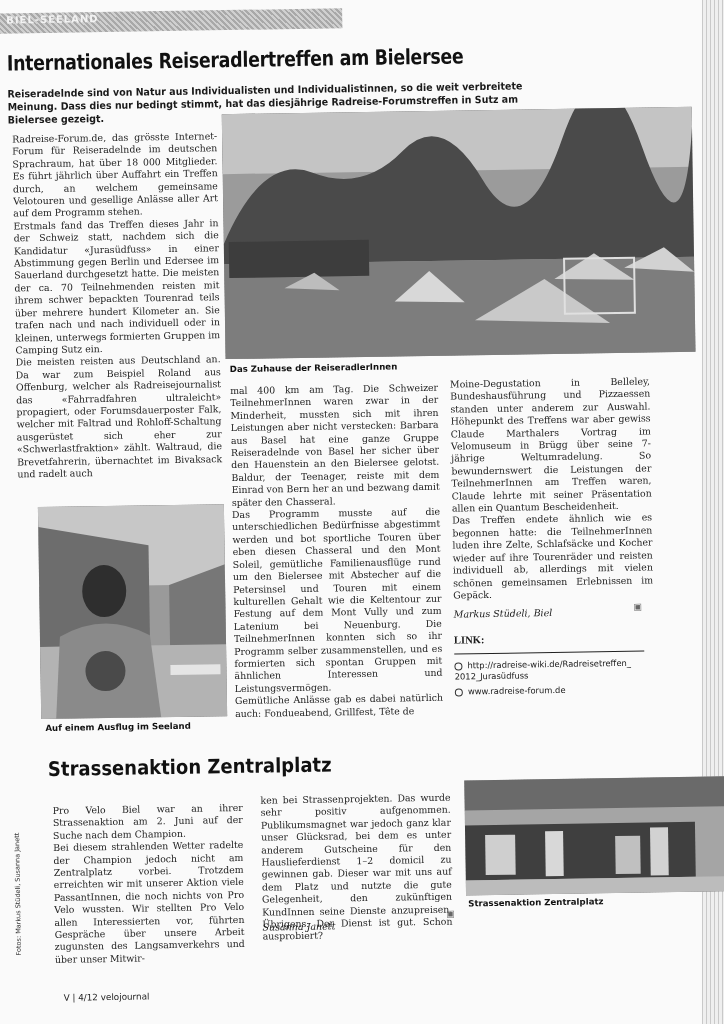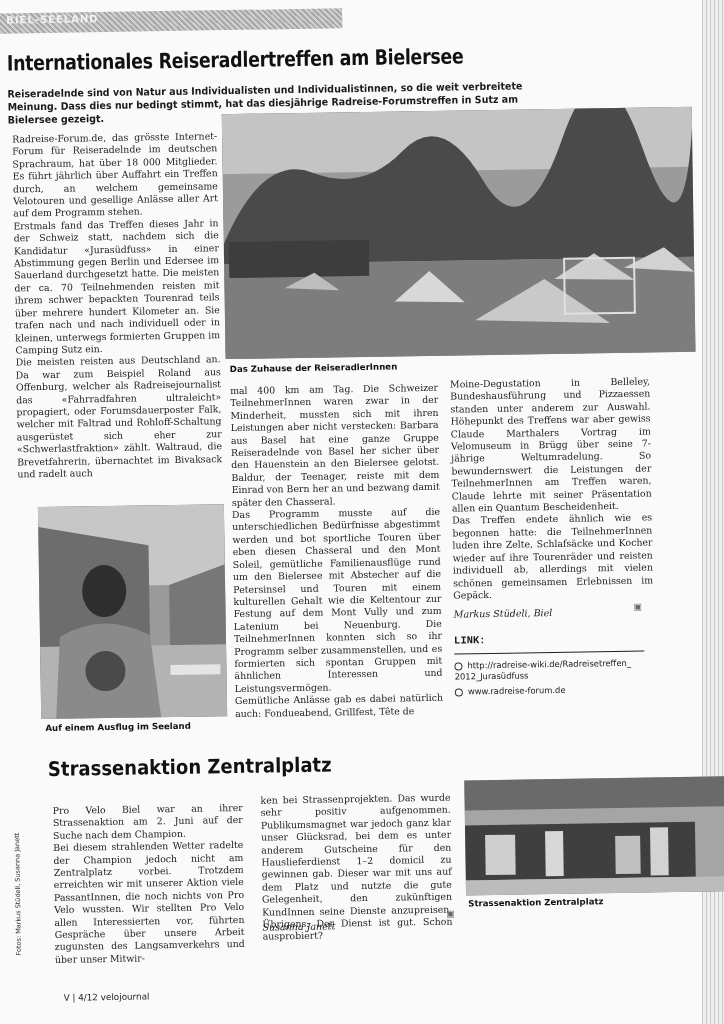--- a/index.html
+++ b/index.html
@@ -35,21 +35,21 @@
   .photo {
     position:absolute;
     background:
       repeating-linear-gradient(0deg, rgba(0,0,0,.08) 0 1px, transparent 1px 3px),
       repeating-linear-gradient(90deg, rgba(0,0,0,.08) 0 1px, transparent 1px 3px);
   }
   .caption {
     position:absolute; font-family:"DejaVu Sans", sans-serif; font-size:8.6px; font-weight:bold; color:#111;
   }
   .byline { position:absolute; font-style:italic; font-size:9.5px; }
-  .link-title { position:absolute; left:452px; top:636px; font-family:Liberation Mono, monospace; font-weight:bold; font-size:10.5px; }
+  .link-title { position:absolute; left:452px; top:636px; font-family:Liberation Serif, serif; font-weight:bold; font-size:10.5px; }
   .link-rule { position:absolute; left:452px; top:655px; width:190px; height:1px; background:#222; }
   .link-item { position:absolute; font-family:"DejaVu Sans", sans-serif; font-size:8.4px; line-height:11px; }
   .bullet { display:inline-block; width:6px; height:6px; border:1px solid #333; border-radius:50%; margin-right:5px; vertical-align:middle; }
   .headline2 {
     position:absolute; left:44px; top:752px; font-family:"DejaVu Sans", sans-serif;
     font-size:20px; font-weight:bold; color:#111; transform:scaleX(0.9); transform-origin:left;
   }
   .credit {
     position:absolute; left:8px; top:950px; font-family:"DejaVu Sans", sans-serif; font-size:6.5px;
     transform:rotate(-90deg); transform-origin:left top; color:#333; white-space:nowrap;

